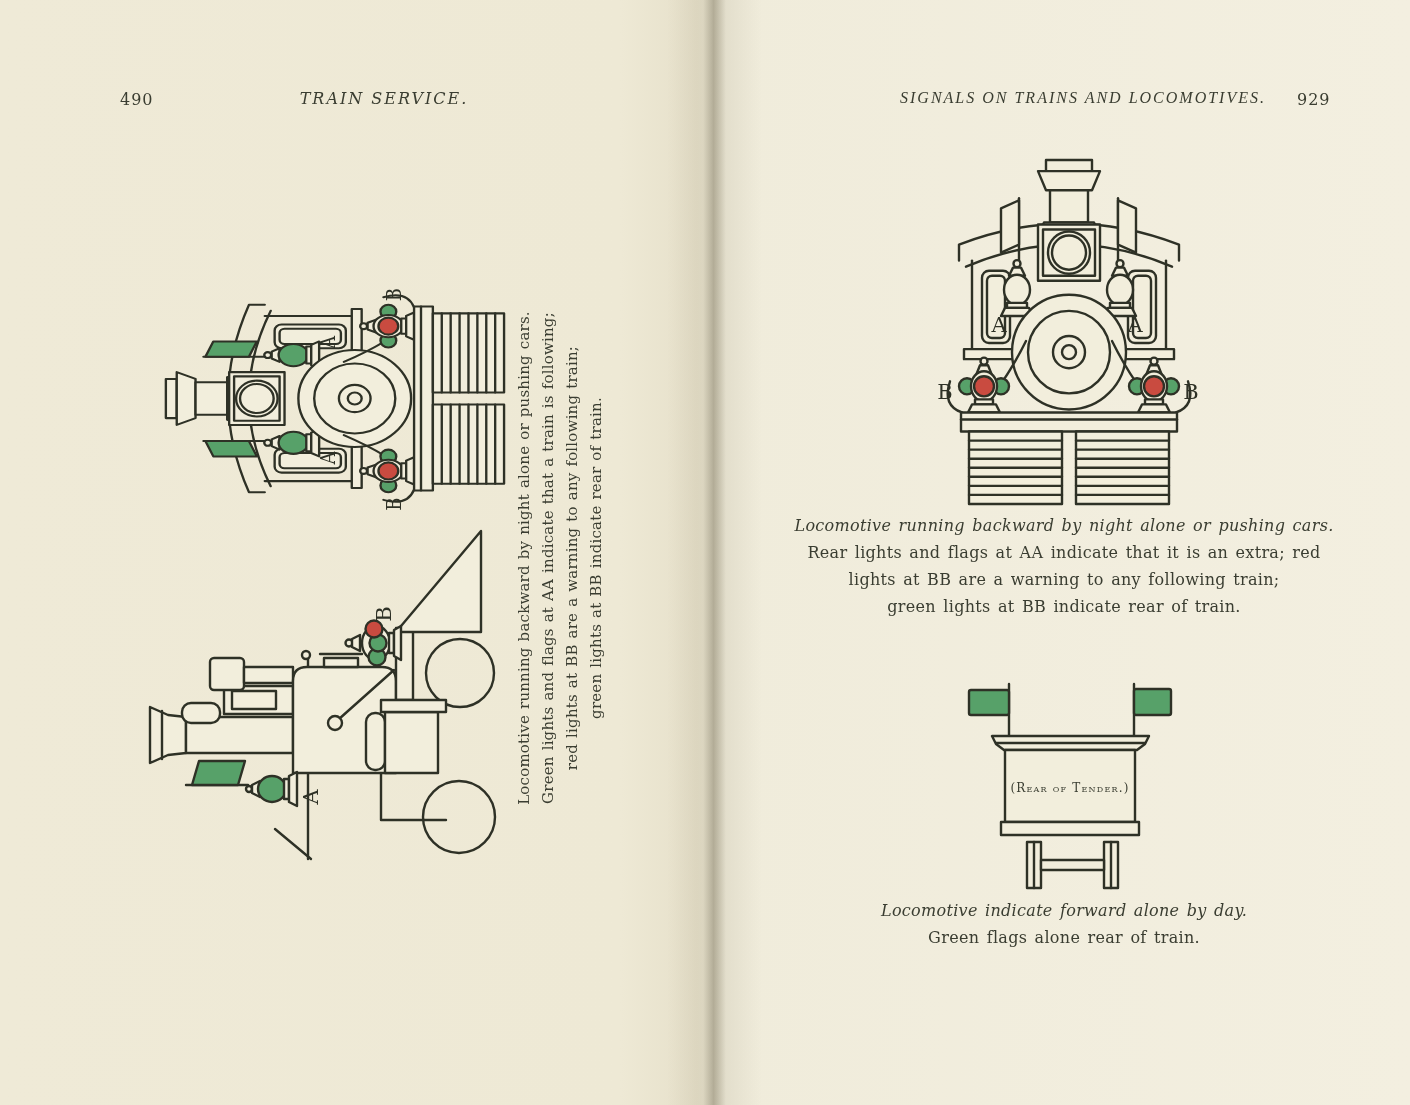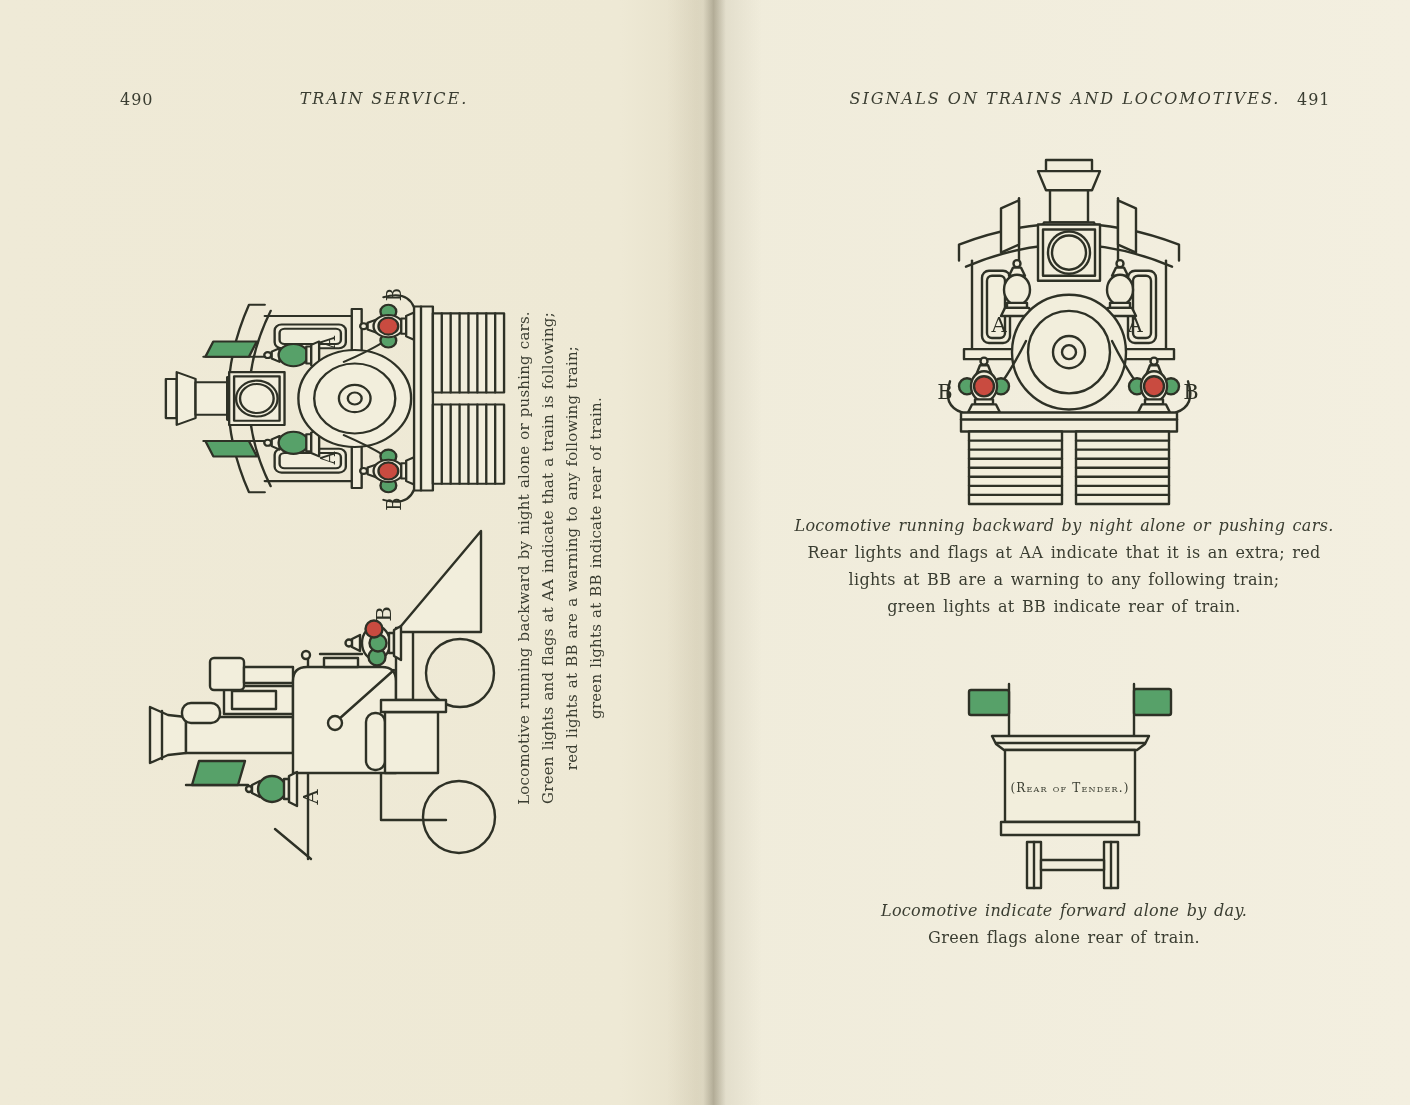--- a/index.html
+++ b/index.html
@@ -209,22 +209,22 @@
       <div class="it">Locomotive running backward by night alone or pushing cars.</div>
       <div>Green lights and flags at AA indicate that a train is following;</div>
       <div>red lights at BB are a warning to any following train;</div>
       <div>green lights at BB indicate rear of train.</div>
     </div>
   </div>
 </div>
 
 <div class="abs" style="left:700px;top:0;width:710px;height:1105px;">
 
-  <div class="abs runhead" style="left:116px;top:89px;width:450px;">SIGNALS ON TRAINS AND LOCOMOTIVES.</div>
-  <div class="abs pagenum" style="left:573px;top:90px;">491</div>
+  <div class="abs runhead" style="left:134px;top:89px;width:450px;font-family:Liberation Serif, serif;">SIGNALS ON TRAINS AND LOCOMOTIVES.</div>
+  <div class="abs pagenum" style="left:573px;top:90px;">929</div>
 
   <div class="abs fig-plain" style="left:200px;top:148px;">
     <svg width="310" height="362" viewBox="-30 0 310 360" preserveAspectRatio="none">
       <g class="ln">
         <g>
           <path d="M5,112 L5,96 Q115,54 225,96 L225,112"></path>
           <path d="M12,118 Q115,74 218,118"></path>
           <path d="M18,112 L18,200"></path>
             <path d="M212,112 L212,200"></path>
           <rect class="fp" x="10" y="200" width="210" height="10"></rect>

